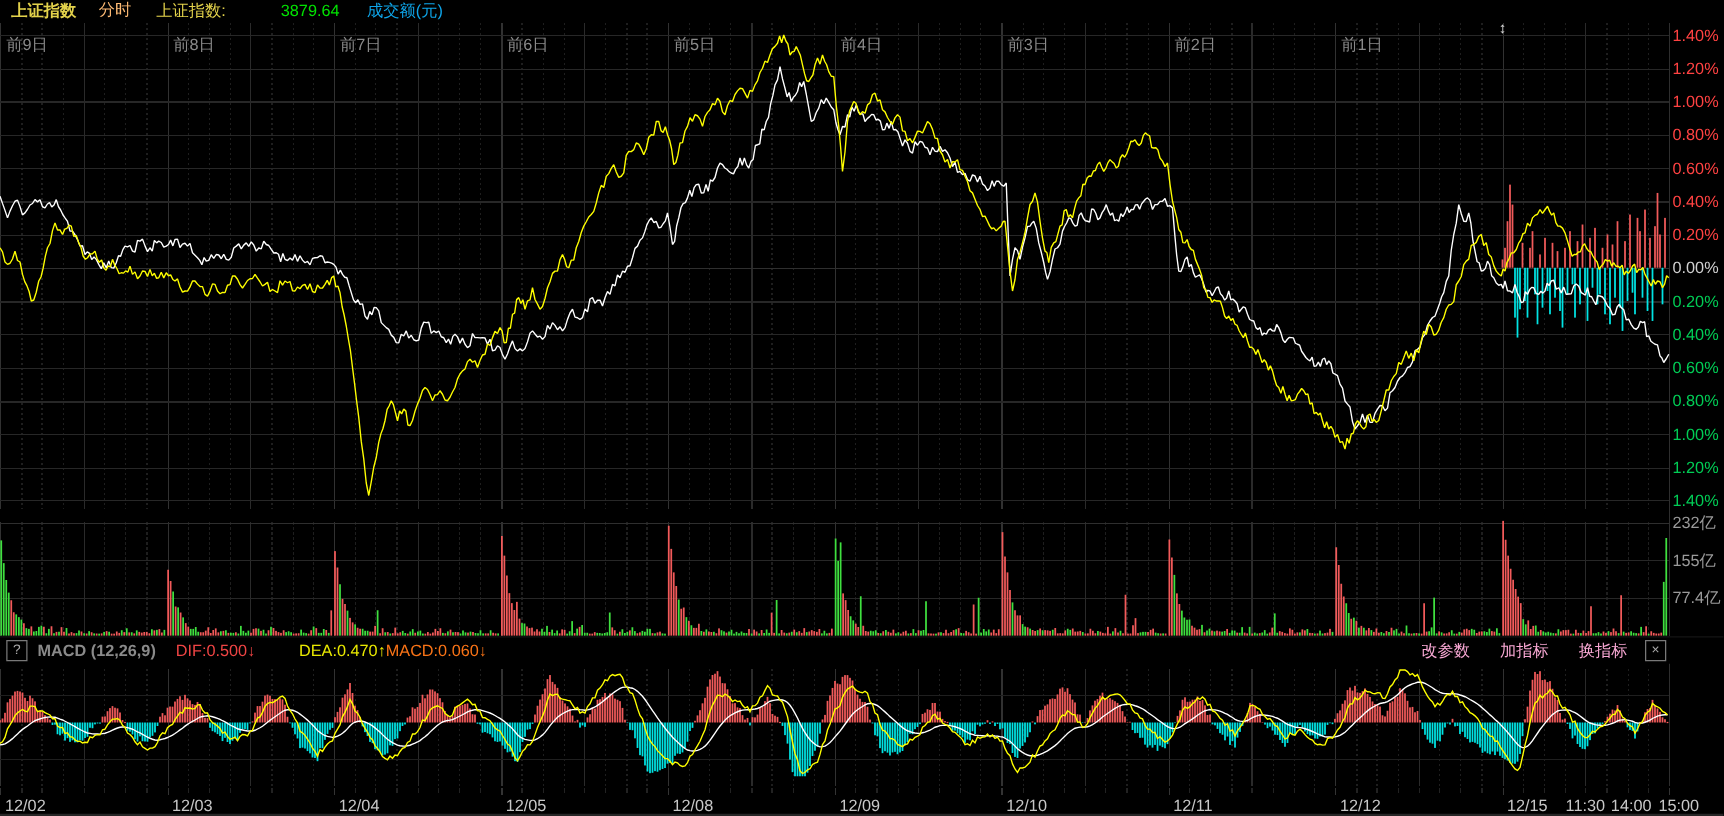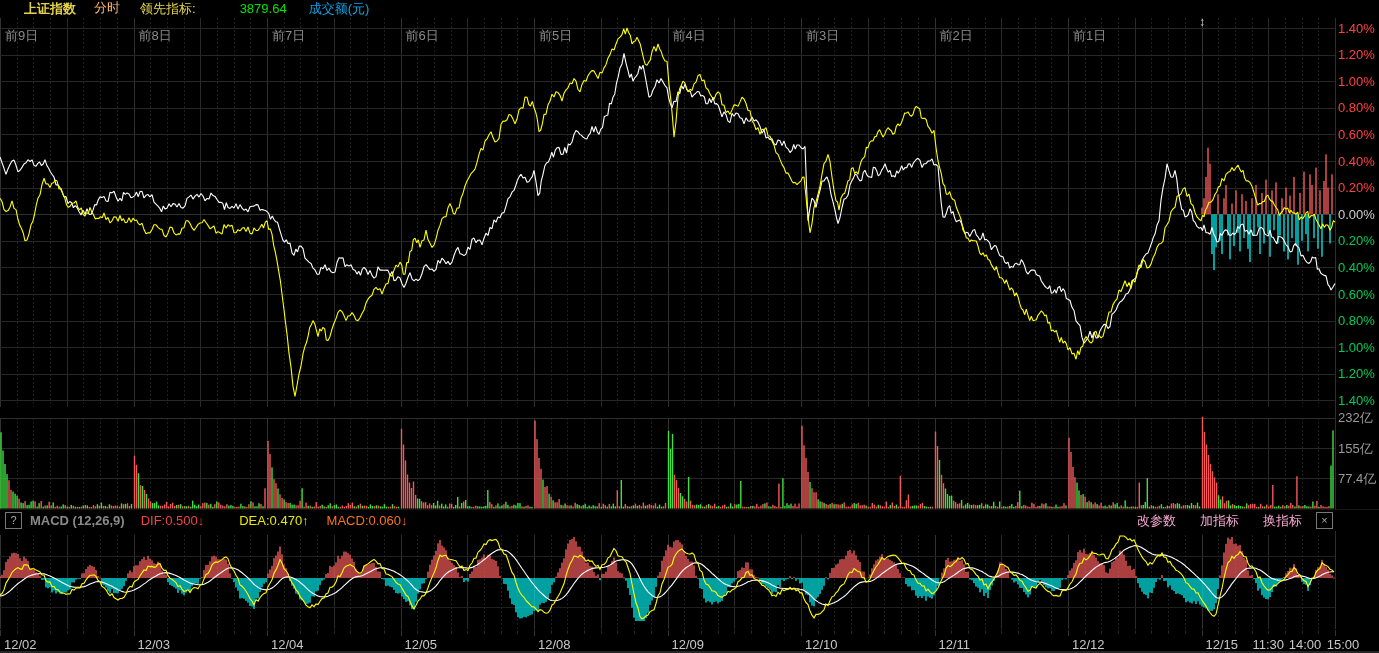--- a/index.html
+++ b/index.html
@@ -1,49 +1,49 @@
 <!DOCTYPE html>
 <html><head>
 <meta charset="utf-8">
 <style>
   html,body{margin:0;padding:0;background:#000;}
   .screen{position:relative;width:1379px;height:653px;background:#000;overflow:hidden;
           font-family:"Liberation Sans",sans-serif;font-size:13px;}
   .hdr{position:absolute;left:0;top:0;width:100%;height:18px;display:flex;align-items:center;
-       padding-left:24px;box-sizing:border-box;gap:0;}
+       padding-left:9px;box-sizing:border-box;gap:0;}
   .hdr span{line-height:18px;white-space:pre;}
   .sym{color:#e3d24b;font-weight:bold;}
   .mode{color:#fdba74;margin-left:18px;font-family:Liberation Mono, monospace;}
   .leadlab{color:#e3d24b;margin-left:20px;}
   .leadval{color:#00e200;margin-left:44px;}
   .amt{color:#0ea5e9;margin-left:22px;}
   #chart{position:absolute;left:0;top:0;}
   .splitter{position:absolute;left:1196px;top:15px;width:12px;height:14px;color:#d4d4d4;
             font-size:12px;font-weight:bold;line-height:14px;text-align:center;cursor:row-resize;}
   .macdbar{position:absolute;left:0;top:509px;width:100%;height:22px;display:flex;align-items:center;
            box-sizing:border-box;padding:0 46px 0 5px;background:#000;border-top:1px solid #151515;}
   .qbox,.xbox{display:inline-block;width:15px;height:15px;border:1px solid #787878;color:#aaa;
               font-size:11px;line-height:15px;text-align:center;cursor:pointer;flex:0 0 auto;}
   .indname{color:#8a8a8a;margin:0 16px 0 8px;font-weight:bold;}
   .difv{color:#ef4444;margin-right:35px;}
-  .deav{color:#e8e800;margin-right:18px;}
+  .deav{color:#e8e800;}
   .macdv{color:#f97316;}
   .sp{flex:1 1 auto;}
   .tbtn{color:#f9a8d4;margin-left:24px;cursor:pointer;}
   .xbox{margin-left:14px;}
   .botline{position:absolute;left:0;top:651px;width:100%;height:2px;background:#262626;}
 </style>
 </head>
 <body>
 
 <div class="screen">
   <div class="hdr">
     <span class="sym">上证指数</span>
     <span class="mode">分时</span>
-    <span class="leadlab">领先指标:</span>
+    <span class="leadlab">上证指数:</span>
     <span class="leadval">3879.64</span>
     <span class="amt">成交额(元)</span>
   </div>
 
   <svg id="chart" width="1379" height="653">
       <g>
         <line x1="0.5" y1="18" x2="0.5" y2="407" stroke="#313131" stroke-width="1" shape-rendering="crispEdges"></line>
         <line x1="0.5" y1="417.9" x2="0.5" y2="508.5" stroke="#313131" stroke-width="1" shape-rendering="crispEdges"></line>
         <line x1="0.5" y1="535" x2="0.5" y2="629" stroke="#313131" stroke-width="1" shape-rendering="crispEdges"></line>
         <line x1="0.5" y1="630" x2="0.5" y2="636" stroke="#333" stroke-width="1" shape-rendering="crispEdges"></line>

